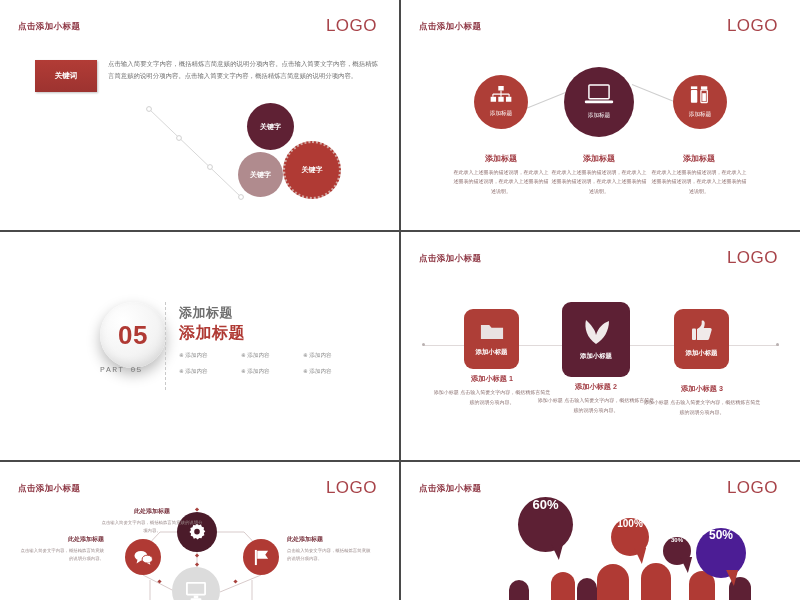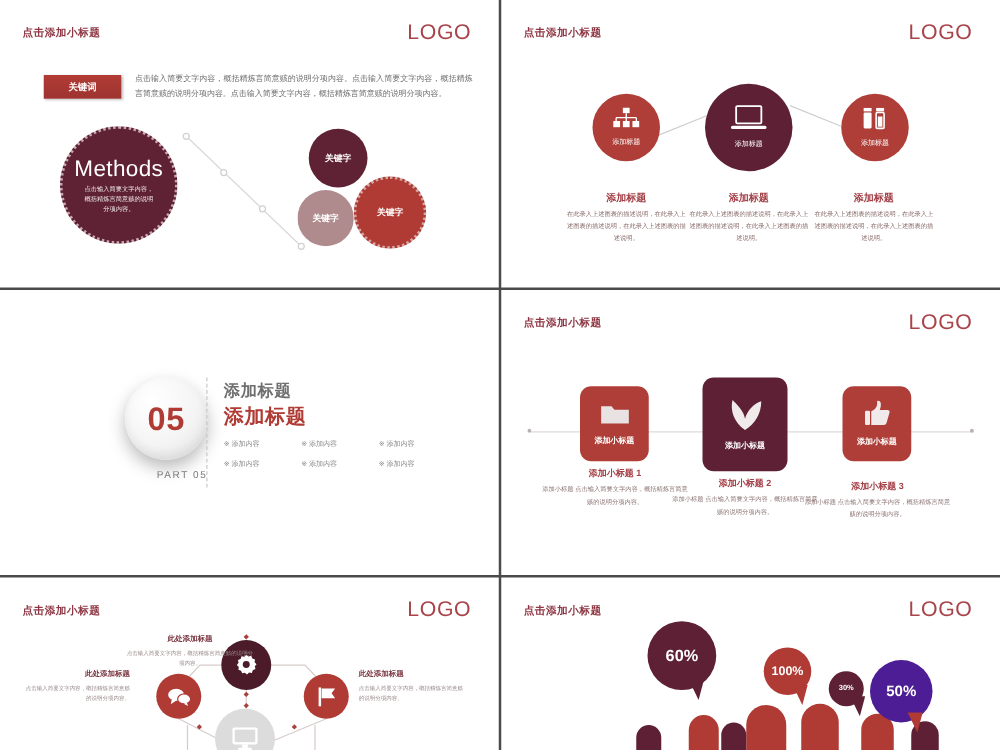--- a/index.html
+++ b/index.html
@@ -31,21 +31,21 @@
   }
   .logo{
     position:absolute;right:22px;top:16px;
     font-size:17px;color:#a8444a;letter-spacing:.5px;
     font-family:"Liberation Sans",sans-serif;
   }
 
   
   .kw-badge{
     position:absolute;left:35px;top:60px;
-    width:62px;height:19px;
+    width:62px;height:32px;
     background:linear-gradient(#b23c36,#9d3330);
     color:#fff;font-size:7.5px;font-weight:bold;
     display:flex;align-items:center;justify-content:center;
     box-shadow:1px 1px 2px rgba(0,0,0,.25);
   }
   .kw-para{
     position:absolute;left:108px;top:58px;width:270px;
     font-size:6.4px;line-height:1.85;color:#6e6e6e;
     text-align:justify;
   }
@@ -96,22 +96,22 @@
   
   .ball{
     position:absolute;left:100px;top:70px;
     width:66px;height:66px;border-radius:50%;
     background:radial-gradient(circle at 34% 28%,#ffffff 0%,#f4f4f4 55%,#dcdcdc 100%);
     box-shadow:0 6px 14px rgba(0,0,0,.28), inset 0 -4px 8px rgba(0,0,0,.06);
     display:flex;align-items:center;justify-content:center;
   }
   .ball .num{font-size:26px;font-weight:bold;color:#b03a34;letter-spacing:.5px;}
   .partlbl{
-    position:absolute;left:100px;top:143px;width:66px;text-align:right;
-    font-size:8px;color:#7a7a7a;letter-spacing:1.3px;
+    position:absolute;left:100px;top:133px;width:66px;text-align:left;
+    font-size:8px;color:#7a7a7a;letter-spacing:1.3px;font-family:Liberation Mono, monospace;
   }
   .vdash{
     position:absolute;left:165px;top:70px;width:0;height:88px;
     border-left:1px dashed #c9c9c9;
   }
   .s3txt{position:absolute;left:179px;top:72px;}
   .s3txt .l1{font-size:13px;font-weight:bold;color:#6f6f6f;letter-spacing:.5px;}
   .s3txt .l2{font-size:16px;font-weight:bold;color:#b03a34;letter-spacing:.5px;margin-top:1px;}
   .s3items{
     display:grid;grid-template-columns:repeat(3,62px);
@@ -152,21 +152,21 @@
   .s5cap .d{font-size:4.4px;line-height:1.85;color:#9a8a8a;width:86px;}
   .s5top{left:100px;top:45px;width:104px;text-align:center;}
   .s5top .d{width:104px;}
   .s5left{left:18px;top:73px;width:86px;text-align:right;}
   .s5left .t{text-align:right;}
   .s5right{left:287px;top:73px;width:86px;text-align:left;}
 
   
   .bubble{
     position:absolute;border-radius:50%;
-    display:flex;align-items:center;justify-content:center;
+    display:flex;justify-content:center;
     color:#fff;font-weight:bold;
   }
   .bubble::after{
     content:"";position:absolute;
     bottom:-8px;left:58%;
     width:0;height:0;
     border-left:10px solid transparent;
     border-right:2px solid transparent;
     border-top:16px solid currentColor;
     transform:skewX(-8deg);
@@ -189,24 +189,20 @@
       <div class="kw-para nosel">点击输入简要文字内容，概括精炼言简意赅的说明分项内容。点击输入简要文字内容，概括精炼言简意赅的说明分项内容。点击输入简要文字内容，概括精炼言简意赅的说明分项内容。</div>
 
       <svg class="dotline" viewBox="0 0 120 95">
         <line x1="4" y1="4" x2="96" y2="92" stroke="#d8d8d8" stroke-width="1"></line>
         <circle cx="4" cy="4" r="2.4" fill="#fff" stroke="#d0d0d0" stroke-width="1"></circle>
         <circle cx="34" cy="33" r="2.4" fill="#fff" stroke="#d0d0d0" stroke-width="1"></circle>
         <circle cx="65" cy="62" r="2.4" fill="#fff" stroke="#d0d0d0" stroke-width="1"></circle>
         <circle cx="96" cy="92" r="2.4" fill="#fff" stroke="#d0d0d0" stroke-width="1"></circle>
       </svg>
 
-      <div class="big-circle">
-        <div class="m-title nosel">Methods</div>
-        <div class="m-sub nosel">点击输入简要文字内容，概括精炼言简意赅的说明分项内容。</div>
-      </div>
 
       <div class="kcircle kc1 nosel">关键字</div>
       <div class="kcircle kc2 nosel">关键字</div>
       <div class="kcircle kc3 nosel">关键字</div>
     </div>
   </div>
 
   <div class="slide">
     <div class="slide-inner">
       <div class="hdr nosel">点击添加小标题</div>

